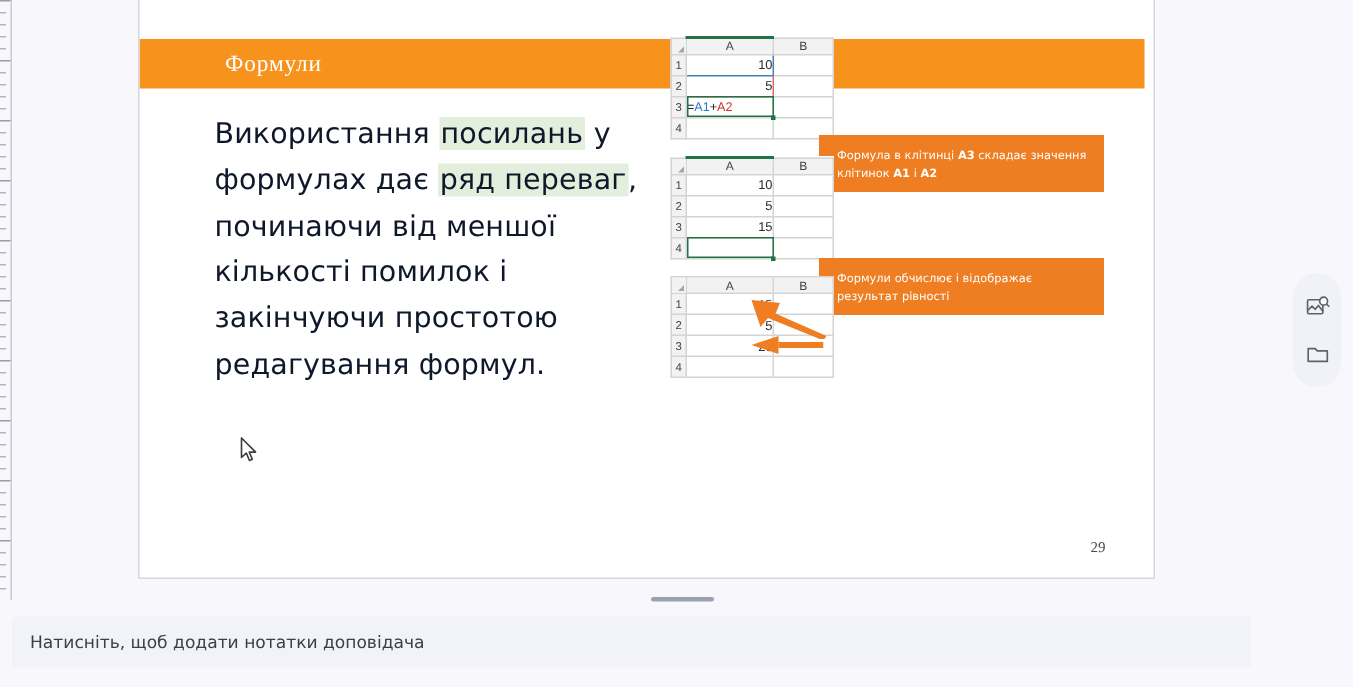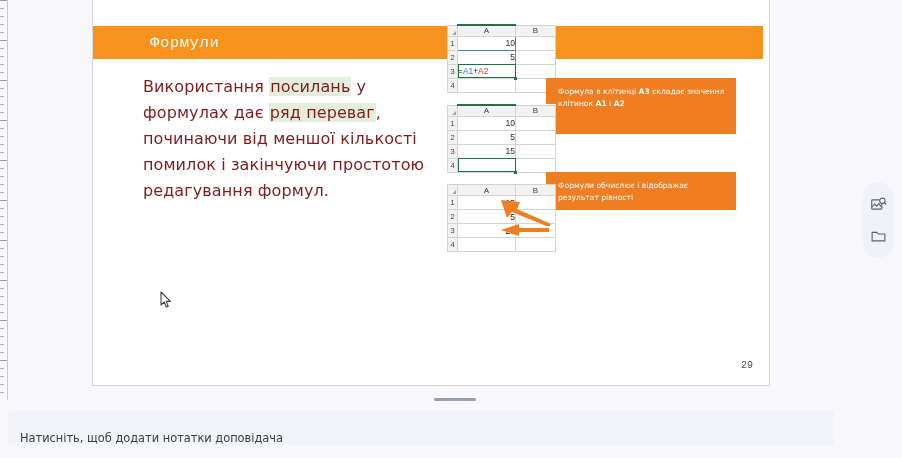--- a/index.html
+++ b/index.html
@@ -26,27 +26,27 @@
     position:absolute;left:84px;top:0px;width:678px;height:386px;
     background:#ffffff;border:1px solid #d6d6de;border-top:none;
     box-sizing:border-box;overflow:hidden;
   }
   .slide-title-bar{
     position:absolute;left:0px;top:26px;width:670px;height:33px;
     background:#f7931d;display:flex;align-items:center;
   }
   .slide-title{
     margin-left:57px;color:#ffffff;font-size:15.5px;letter-spacing:.6px;
-    font-family:Liberation Mono, monospace;
+    font-family:Liberation Serif, serif;
   }
 
   
   .body-col{position:absolute;left:50px;top:74px;width:290px;}
   .para{
-    color:#7f1d1d;font-size:16px;line-height:1.62;margin:0 0 12px 0;
+    color:#0f172a;font-size:19px;line-height:1.62;margin:0 0 12px 0;
     font-family:"DejaVu Sans", sans-serif;letter-spacing:.1px;
   }
   .hl{background:#e4eedc;padding:0 1px;}
 
   
   .sheet{position:absolute;border-collapse:collapse;font-size:8.2px;
          font-family:"Liberation Sans", sans-serif;color:#2b2b2b;background:#fff;}
   .sheet table{border-collapse:collapse;}
   .sheet td,.sheet th{border:1px solid #d4d4d4;padding:0;box-sizing:border-box;}
   .corner{width:10px;height:11px;background:#f2f2f2;position:relative;}
@@ -73,35 +73,35 @@
     position:absolute;background:#ef7d22;color:#fff;
     font-size:7.6px;line-height:1.55;padding:8px 10px 8px 12px;box-sizing:border-box;
     font-family:"DejaVu Sans", sans-serif;
   }
   .callout b{font-weight:bold;}
 
   
   .arrow{position:absolute;}
 
   
-  .page-num{position:absolute;right:16px;bottom:14px;font-size:10px;color:#4a4a55;
-            font-family:Liberation Mono, monospace;}
+  .page-num{position:absolute;right:32px;bottom:14px;font-size:10px;color:#4a4a55;
+            font-family:Liberation Serif, serif;}
 
   
   .cursor{position:absolute;left:152px;top:291px;width:12px;height:18px;}
 
   
   .divider-wrap{position:absolute;left:8px;top:392px;right:0;height:16px;}
   .divider-handle{position:absolute;left:50%;transform:translateX(-50%);top:6px;
      width:42px;height:3px;background:#9aa0ad;border-radius:2px;}
 
   
   .notes-bar{
     position:absolute;left:8px;top:411px;width:826px;height:34px;
-    background:#f1f3f9;border-radius:3px;display:flex;align-items:flex-end;
+    background:#f1f3f9;border-radius:3px;display:flex;align-items:center;
   }
   .notes-text{margin-left:12px;color:#3c4043;font-size:11.4px;
      font-family:"DejaVu Sans", sans-serif;}
 
   
   .side-pill{
     position:absolute;left:862px;top:182px;width:32px;height:76px;
     background:#f1f2f7;border-radius:16px;
     display:flex;flex-direction:column;align-items:center;justify-content:space-around;padding:6px 0;box-sizing:border-box;
   }
@@ -211,21 +211,21 @@
         </tr>
       </tbody>
         </table>
     </div>
 
     <svg class="arrow" style="left:410px;top:128px;" width="46" height="16" viewBox="0 0 46 16">
       <path d="M46 8 L20 8 L20 2 L4 8 L20 14 L20 8 Z" fill="#ef7d22"></path>
       <rect x="20" y="6" width="26" height="4" fill="#ef7d22"></rect>
     </svg>
 
-    <div class="callout" style="left:453px;top:78px;width:190px;height:56px;" id="callout1"><span>Формула в клітинці </span><b>A3</b><span>  складає значення клітинок  </span><b>A1</b><span> і </span><b>A2</b></div>
+    <div class="callout" style="left:453px;top:90px;width:190px;height:38px;" id="callout1"><span>Формула в клітинці </span><b>A3</b><span>  складає значення клітинок  </span><b>A1</b><span> і </span><b>A2</b></div>
 
     <div class="sheet" style="left:354px;top:104px;">
       <table>
         <tbody>
             <tr>
           <th class="corner"></th>
           <th class="colh a col-a-sel">A</th>
           <th class="colh b">B</th>
         </tr>
         <tr>

